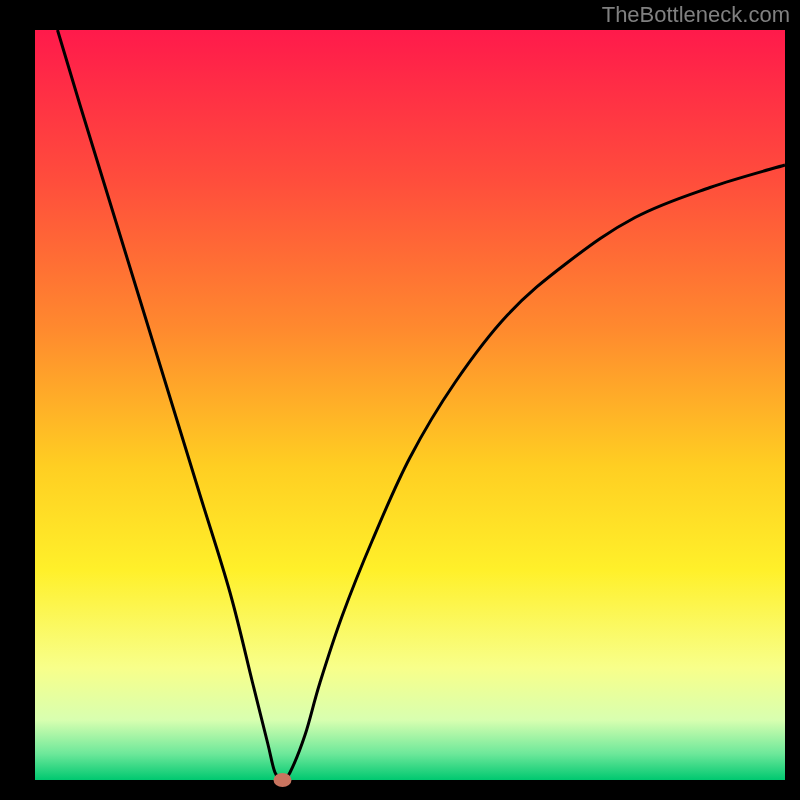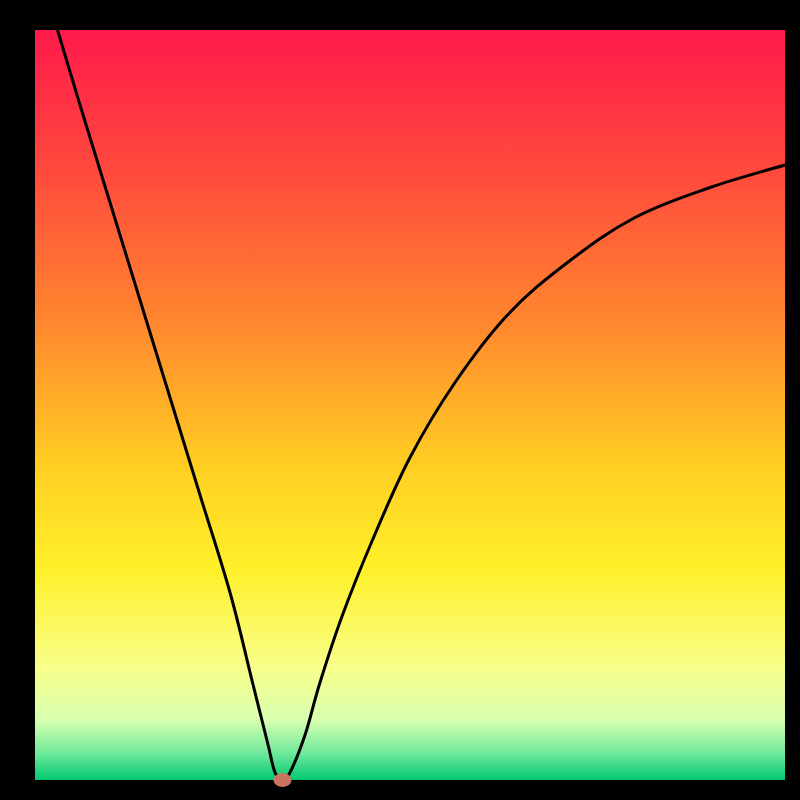--- a/index.html
+++ b/index.html
@@ -29,20 +29,21 @@
   svg {
     position: absolute;
     left: 0;
     top: 0;
   }
 </style>
 </head>
 <body>
 
 <div class="frame">
+  <div class="watermark">TheBottleneck.com</div>
   <svg id="chart-svg" width="800" height="800" viewBox="0 0 800 800">
     <defs>
       <linearGradient id="bg-grad" x1="0" y1="0" x2="0" y2="1">
           <stop offset="0%" stop-color="#ff1a4b"></stop>
           <stop offset="20%" stop-color="#ff4d3c"></stop>
           <stop offset="40%" stop-color="#ff8a2e"></stop>
           <stop offset="57.99999999999999%" stop-color="#ffce22"></stop>
           <stop offset="72%" stop-color="#fff02a"></stop>
           <stop offset="85%" stop-color="#f8ff8a"></stop>
           <stop offset="92%" stop-color="#d8ffb0"></stop>

